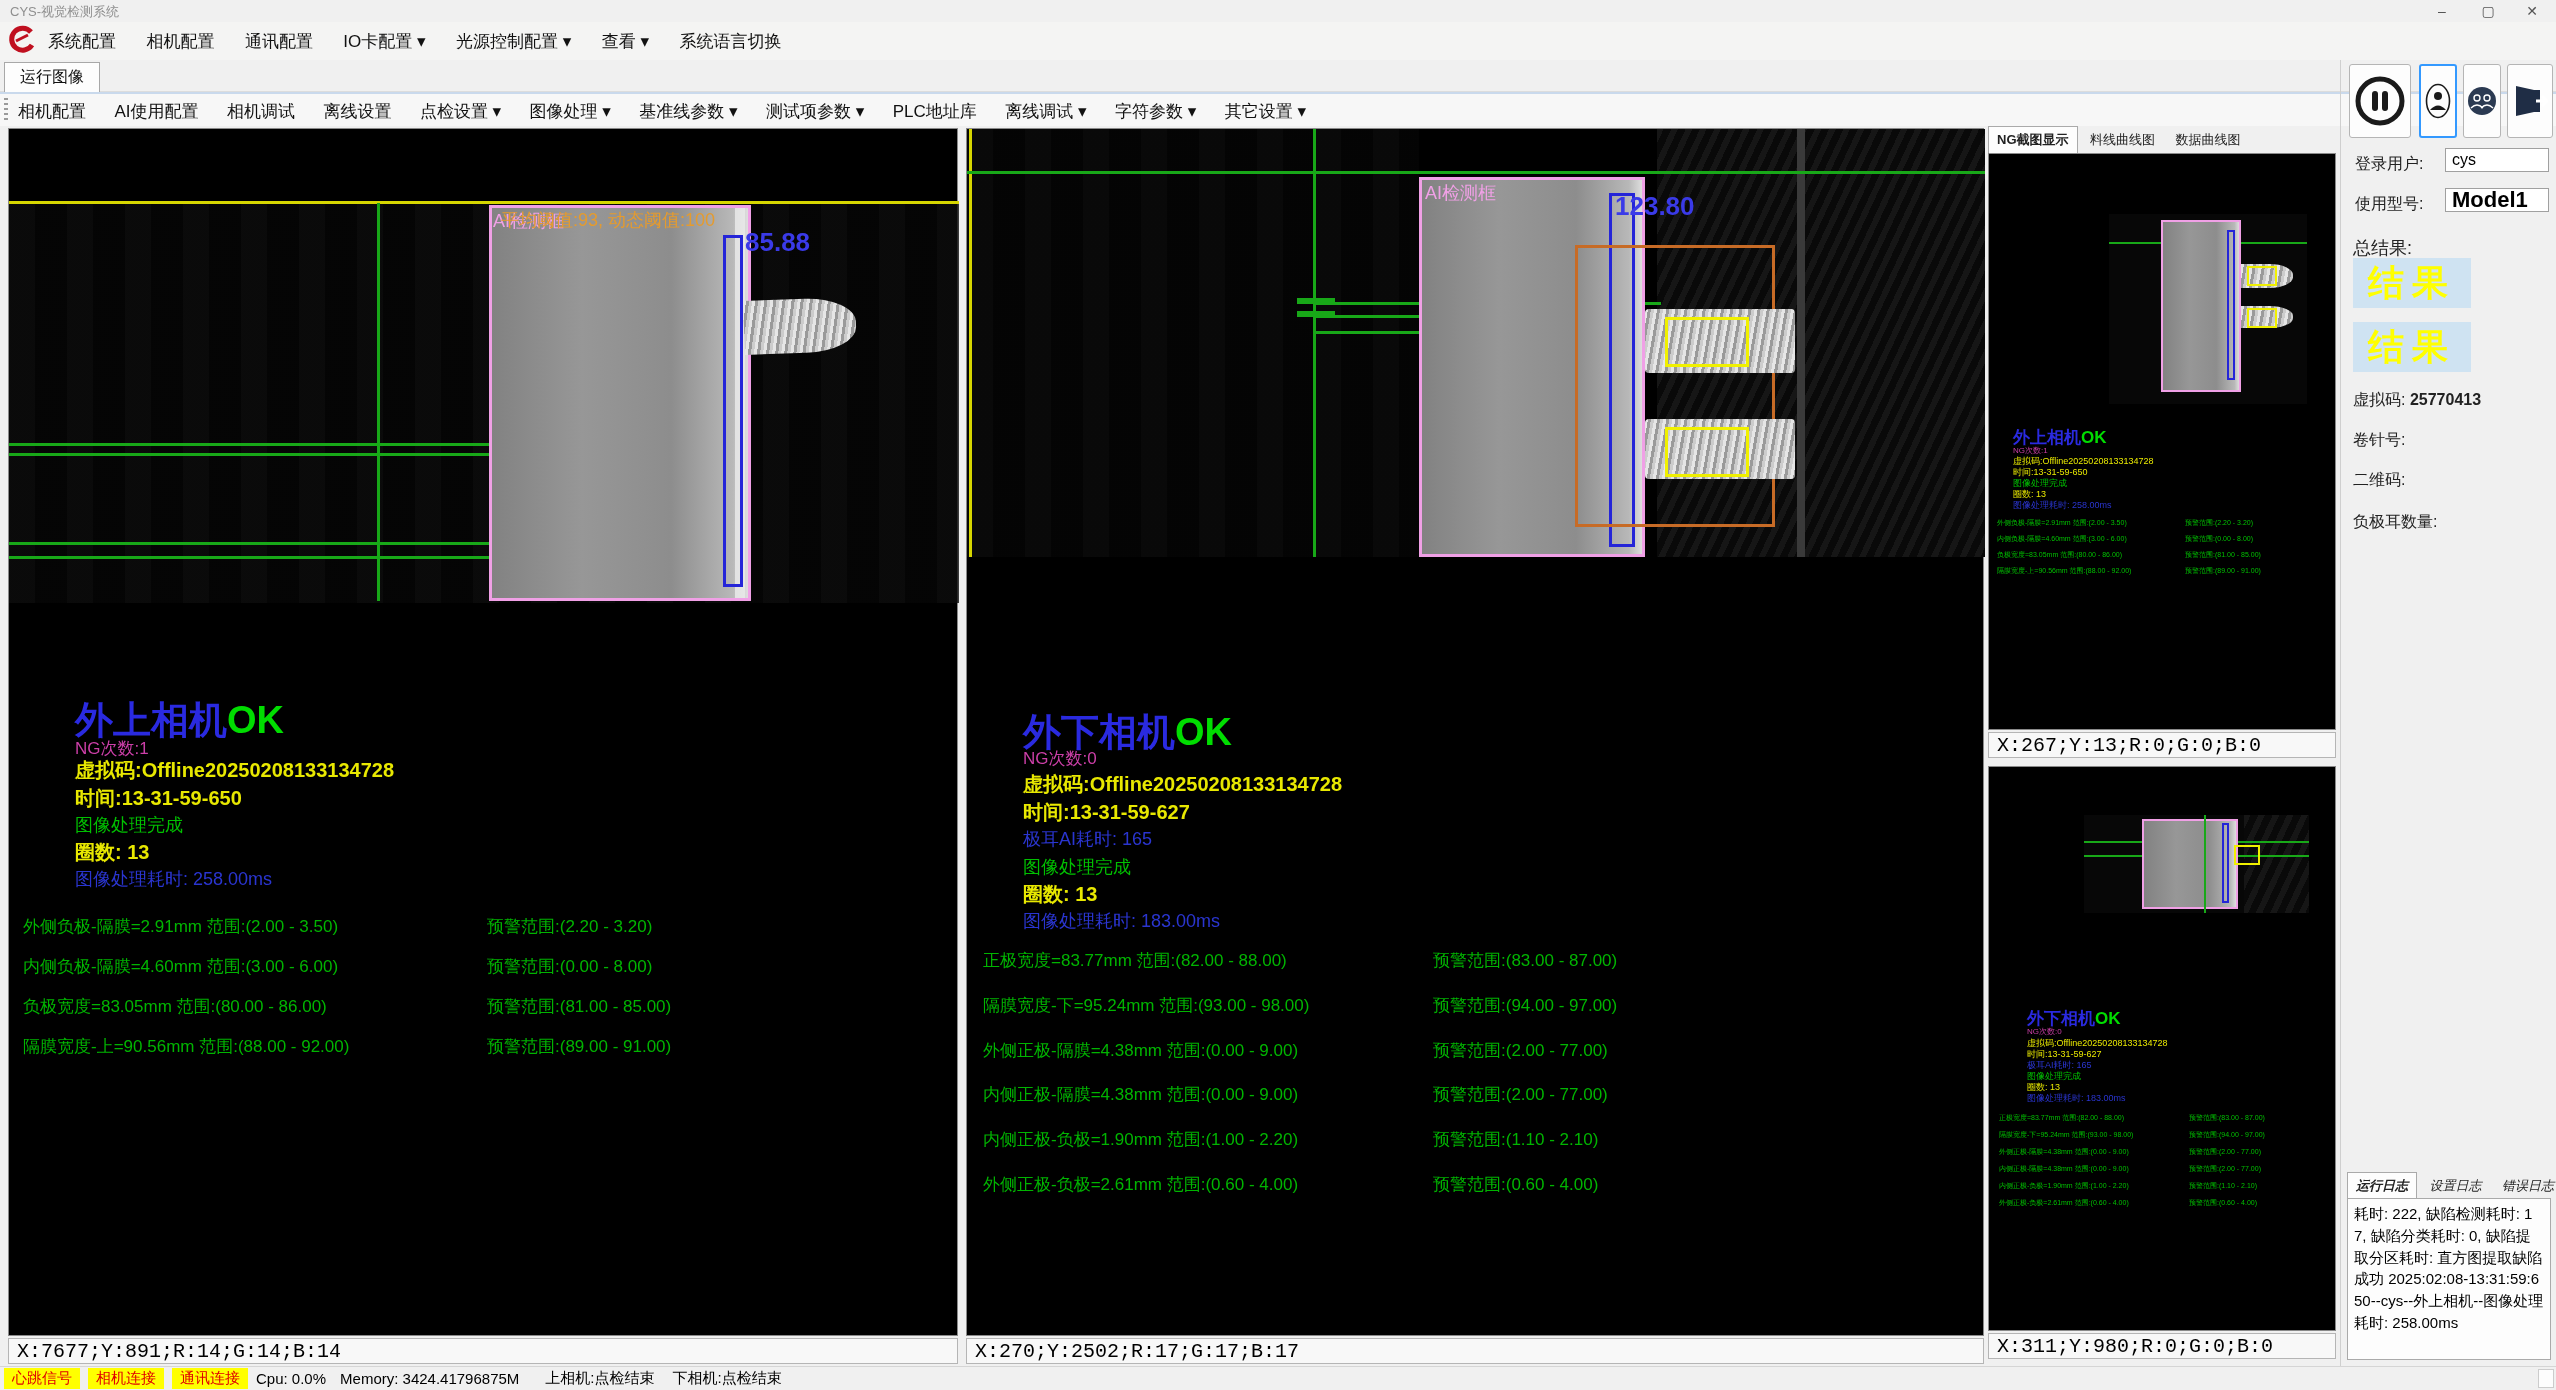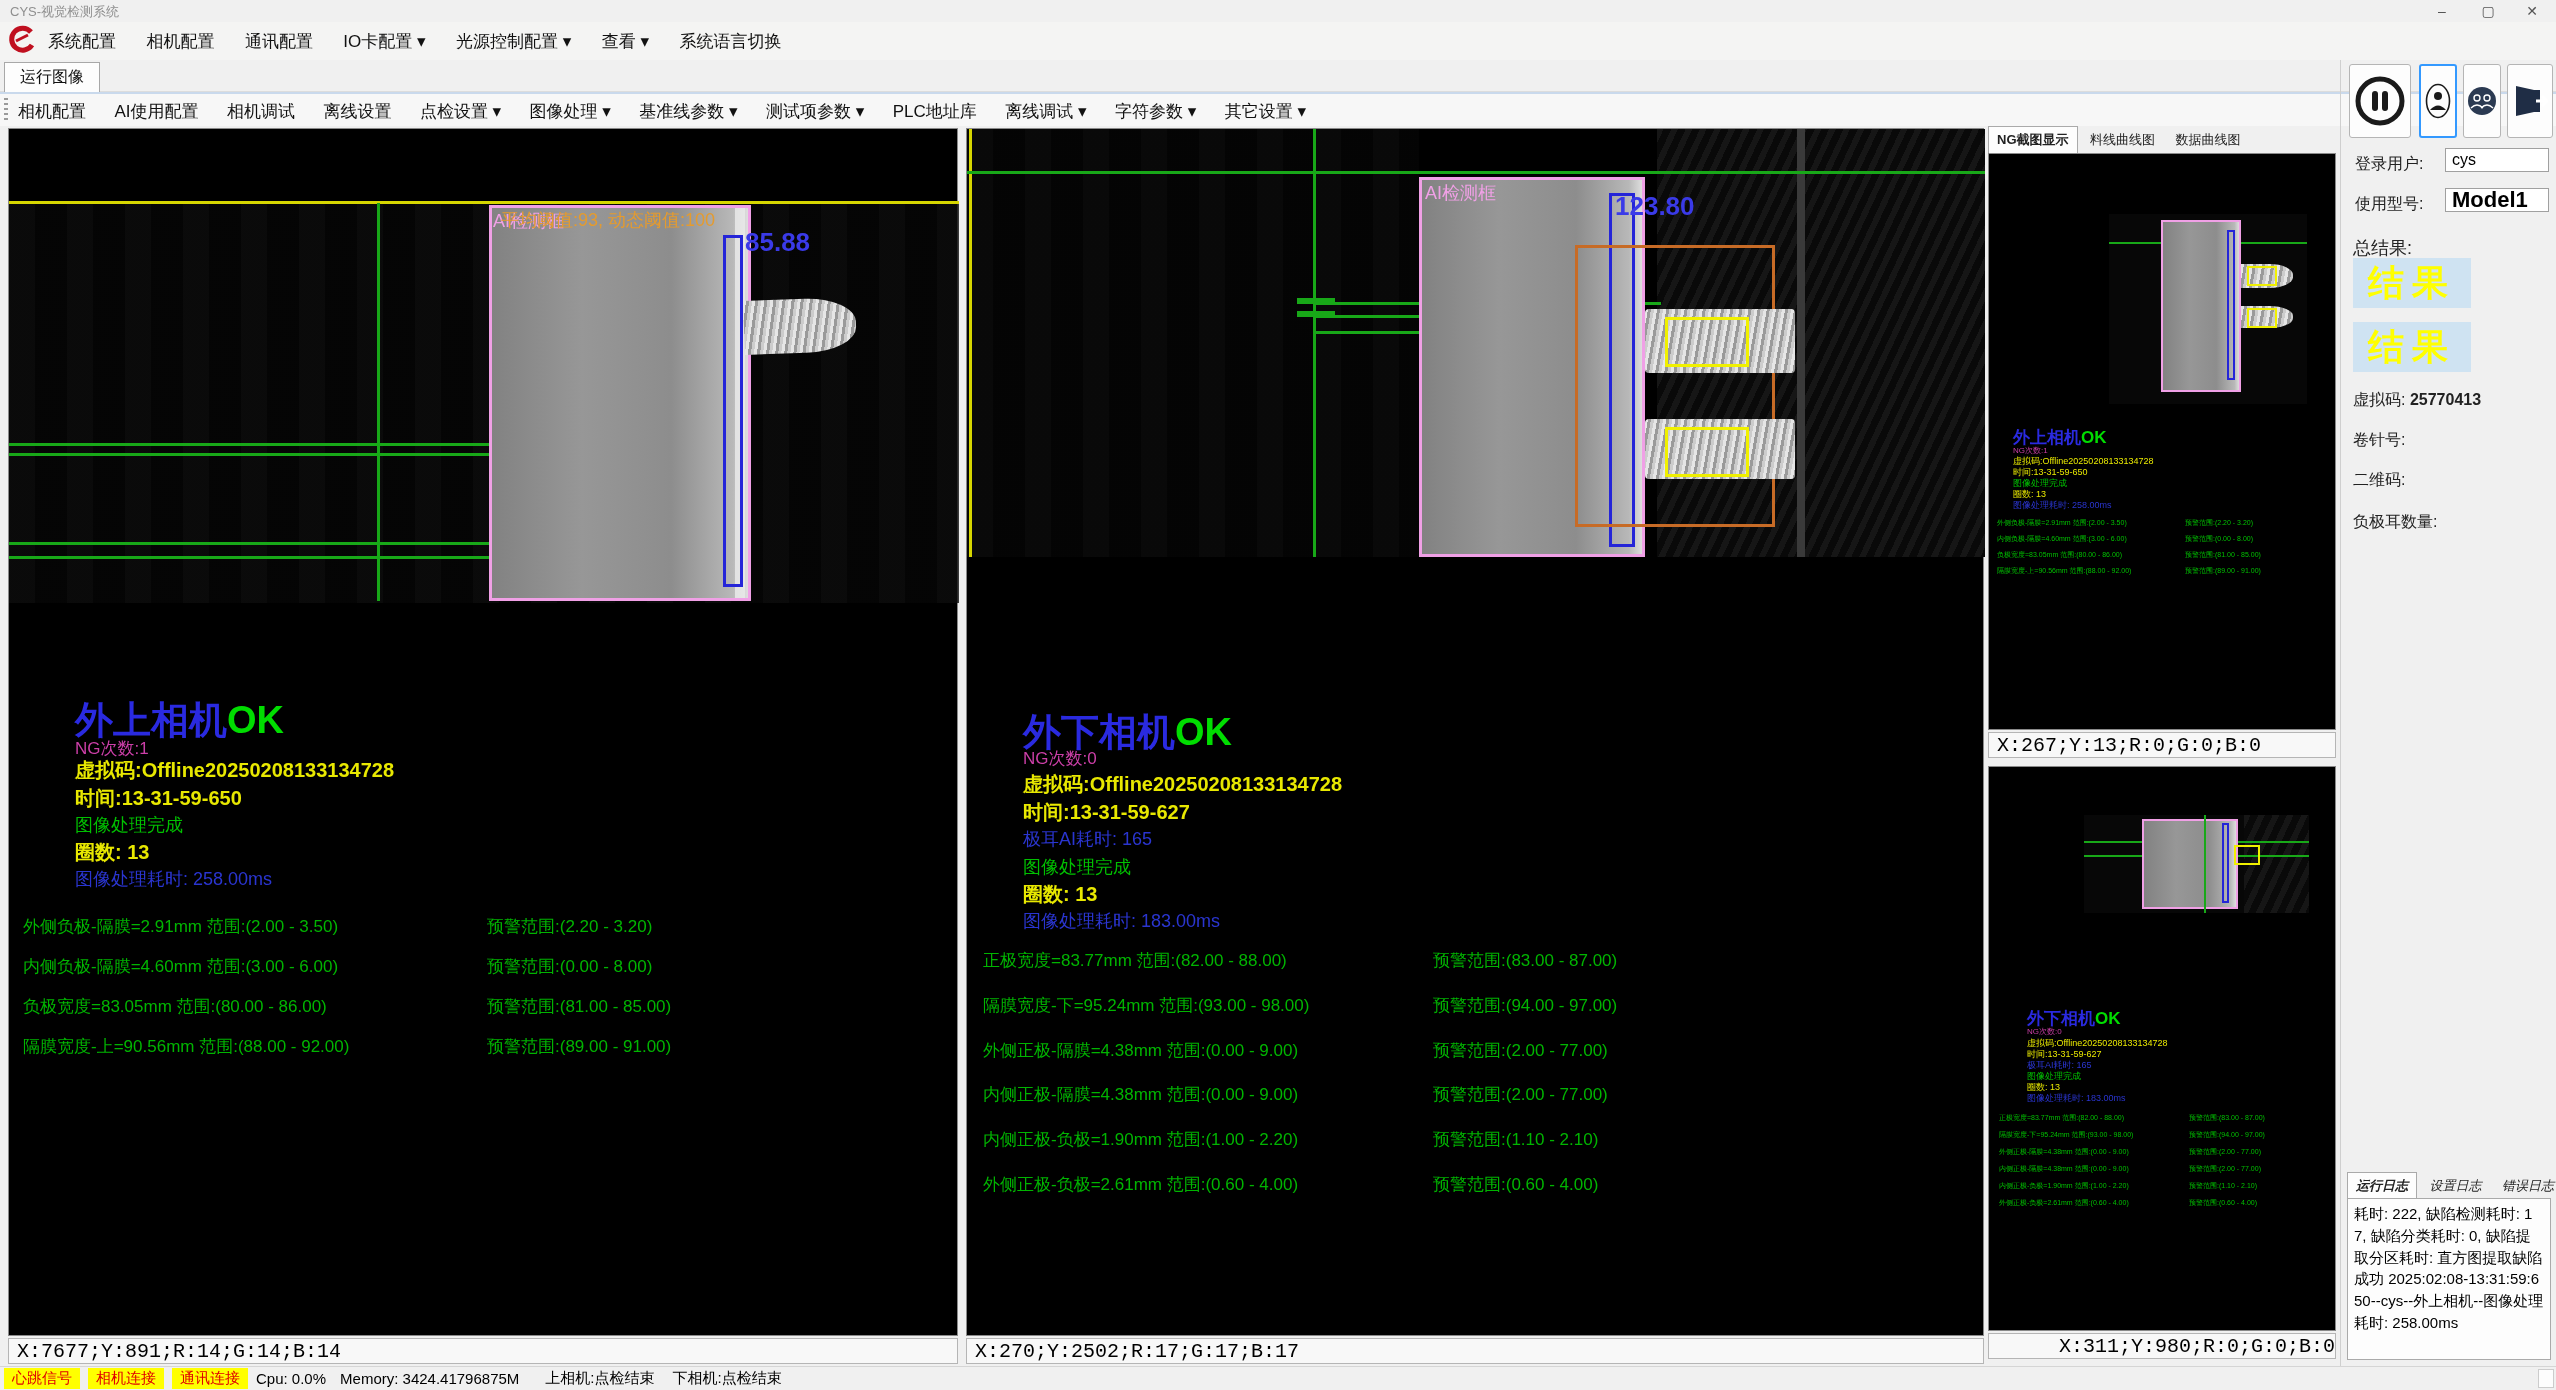--- a/index.html
+++ b/index.html
@@ -242,21 +242,21 @@
     <span class="abs mini-t t-green" style="left:200px;top:363px;font-size:7px;">预警范围:(94.00 - 97.00)</span>
     <span class="abs mini-t t-green" style="left:10px;top:380px;font-size:7px;">外侧正极-隔膜=4.38mm 范围:(0.00 - 9.00)</span>
     <span class="abs mini-t t-green" style="left:200px;top:380px;font-size:7px;">预警范围:(2.00 - 77.00)</span>
     <span class="abs mini-t t-green" style="left:10px;top:397px;font-size:7px;">内侧正极-隔膜=4.38mm 范围:(0.00 - 9.00)</span>
     <span class="abs mini-t t-green" style="left:200px;top:397px;font-size:7px;">预警范围:(2.00 - 77.00)</span>
     <span class="abs mini-t t-green" style="left:10px;top:414px;font-size:7px;">内侧正极-负极=1.90mm 范围:(1.00 - 2.20)</span>
     <span class="abs mini-t t-green" style="left:200px;top:414px;font-size:7px;">预警范围:(1.10 - 2.10)</span>
     <span class="abs mini-t t-green" style="left:10px;top:431px;font-size:7px;">外侧正极-负极=2.61mm 范围:(0.60 - 4.00)</span>
     <span class="abs mini-t t-green" style="left:200px;top:431px;font-size:7px;">预警范围:(0.60 - 4.00)</span>
   </div>
-  <div class="abs coordbar" style="left:1988px;top:1333px;width:348px;height:26px;justify-content:flex-end;">
+  <div class="abs coordbar" style="left:1988px;top:1333px;width:348px;height:26px;">
     <span>X:311;Y:980;R:0;G:0;B:0</span>
   </div>
 
   <div class="abs" style="left:2340px;top:60px;width:216px;height:1306px;border-left:1px solid #cfcfcf;">
 
     <div class="abs sbtn" style="left:8px;top:4px;width:62px;height:74px;">
       <svg width="52" height="52" viewBox="0 0 52 52">
         <circle cx="26" cy="26" r="22" fill="none" stroke="#1a1a1a" stroke-width="5"></circle>
         <rect x="18" y="16" width="6" height="20" rx="3" fill="#1a1a1a"></rect>
         <rect x="28" y="16" width="6" height="20" rx="3" fill="#1a1a1a"></rect>

